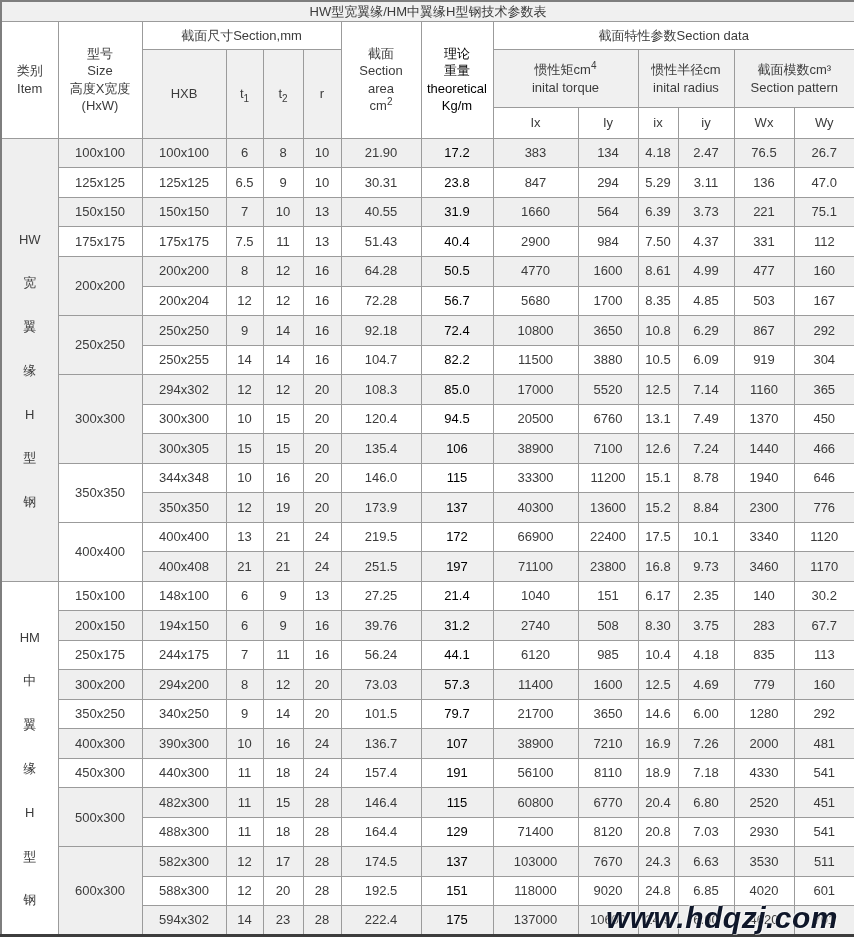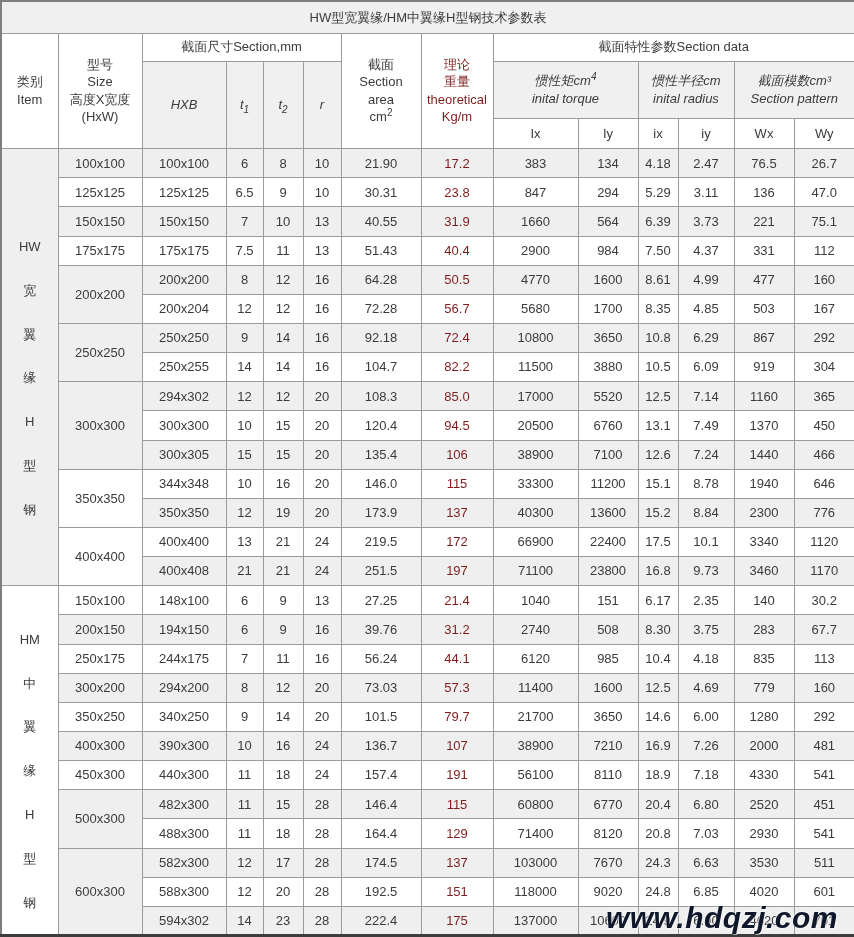--- a/index.html
+++ b/index.html
@@ -21,27 +21,27 @@
     border-bottom:3px solid #3d3d3d;
   }
   table.spec td{
     border:1px solid #9b9b9b;
     text-align:center;
     vertical-align:middle;
     padding:0;
     overflow:hidden;
     line-height:1.35;
   }
-  tr.title-row{height:32px;}
+  tr.title-row{height:20px;}
   tr.title-row td{background:#f0f0f0;font-size:13px;}
   tr.band1{height:28px;}
   tr.band2{height:57px;}
   tr.band3{height:30px;}
-  td.gray{background:#f0f0f0;font-style:italic;}
-  td.red, .red{color:#7f1d1d;margin-top:31px;}
+  td.gray{background:#f0f0f0;}
+  td.red, .red{color:#000000;margin-top:31px;}
   sub{font-size:10px;line-height:0;}
   sup{font-size:10px;line-height:0;}
   
   #tbody tr{height:29px;}
   tr.stripe-a td{background:#efefef;}
   tr.stripe-b td{background:#ffffff;}
   td.bg-a{background:#efefef !important;}
   td.bg-b{background:#ffffff !important;}
   td.cat div{line-height:1.6;margin-top:23px;}
   .watermark{

